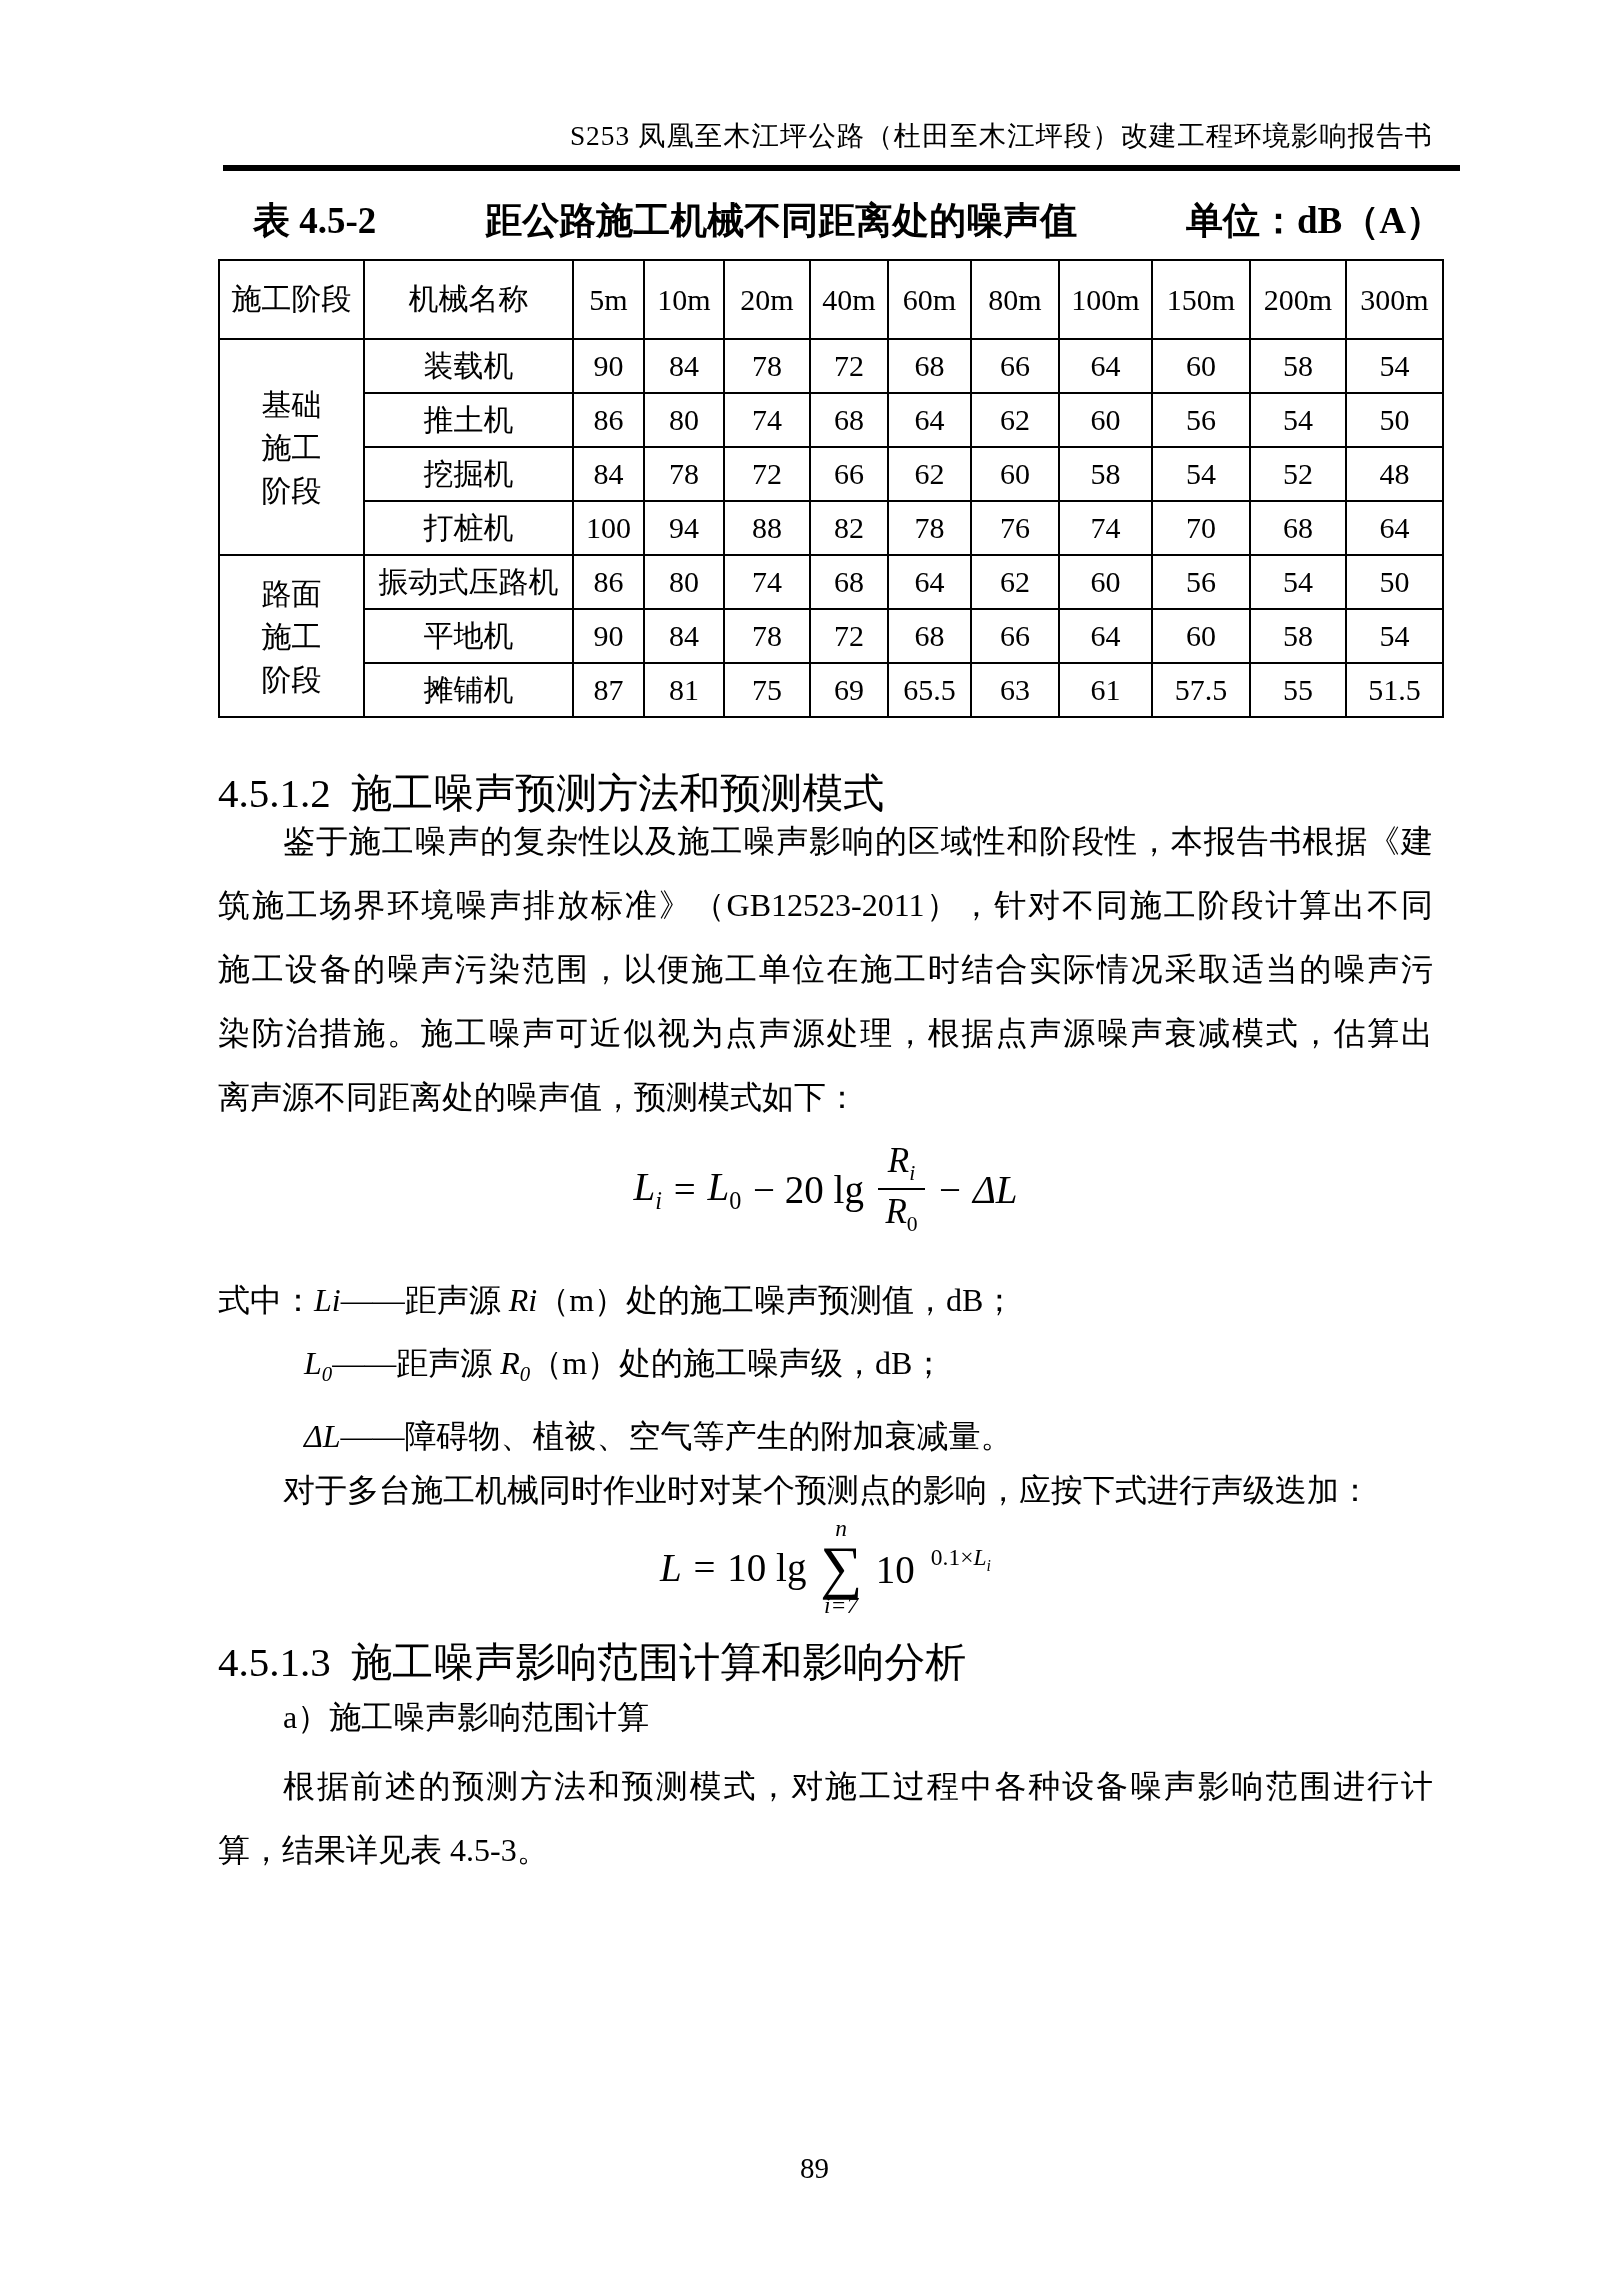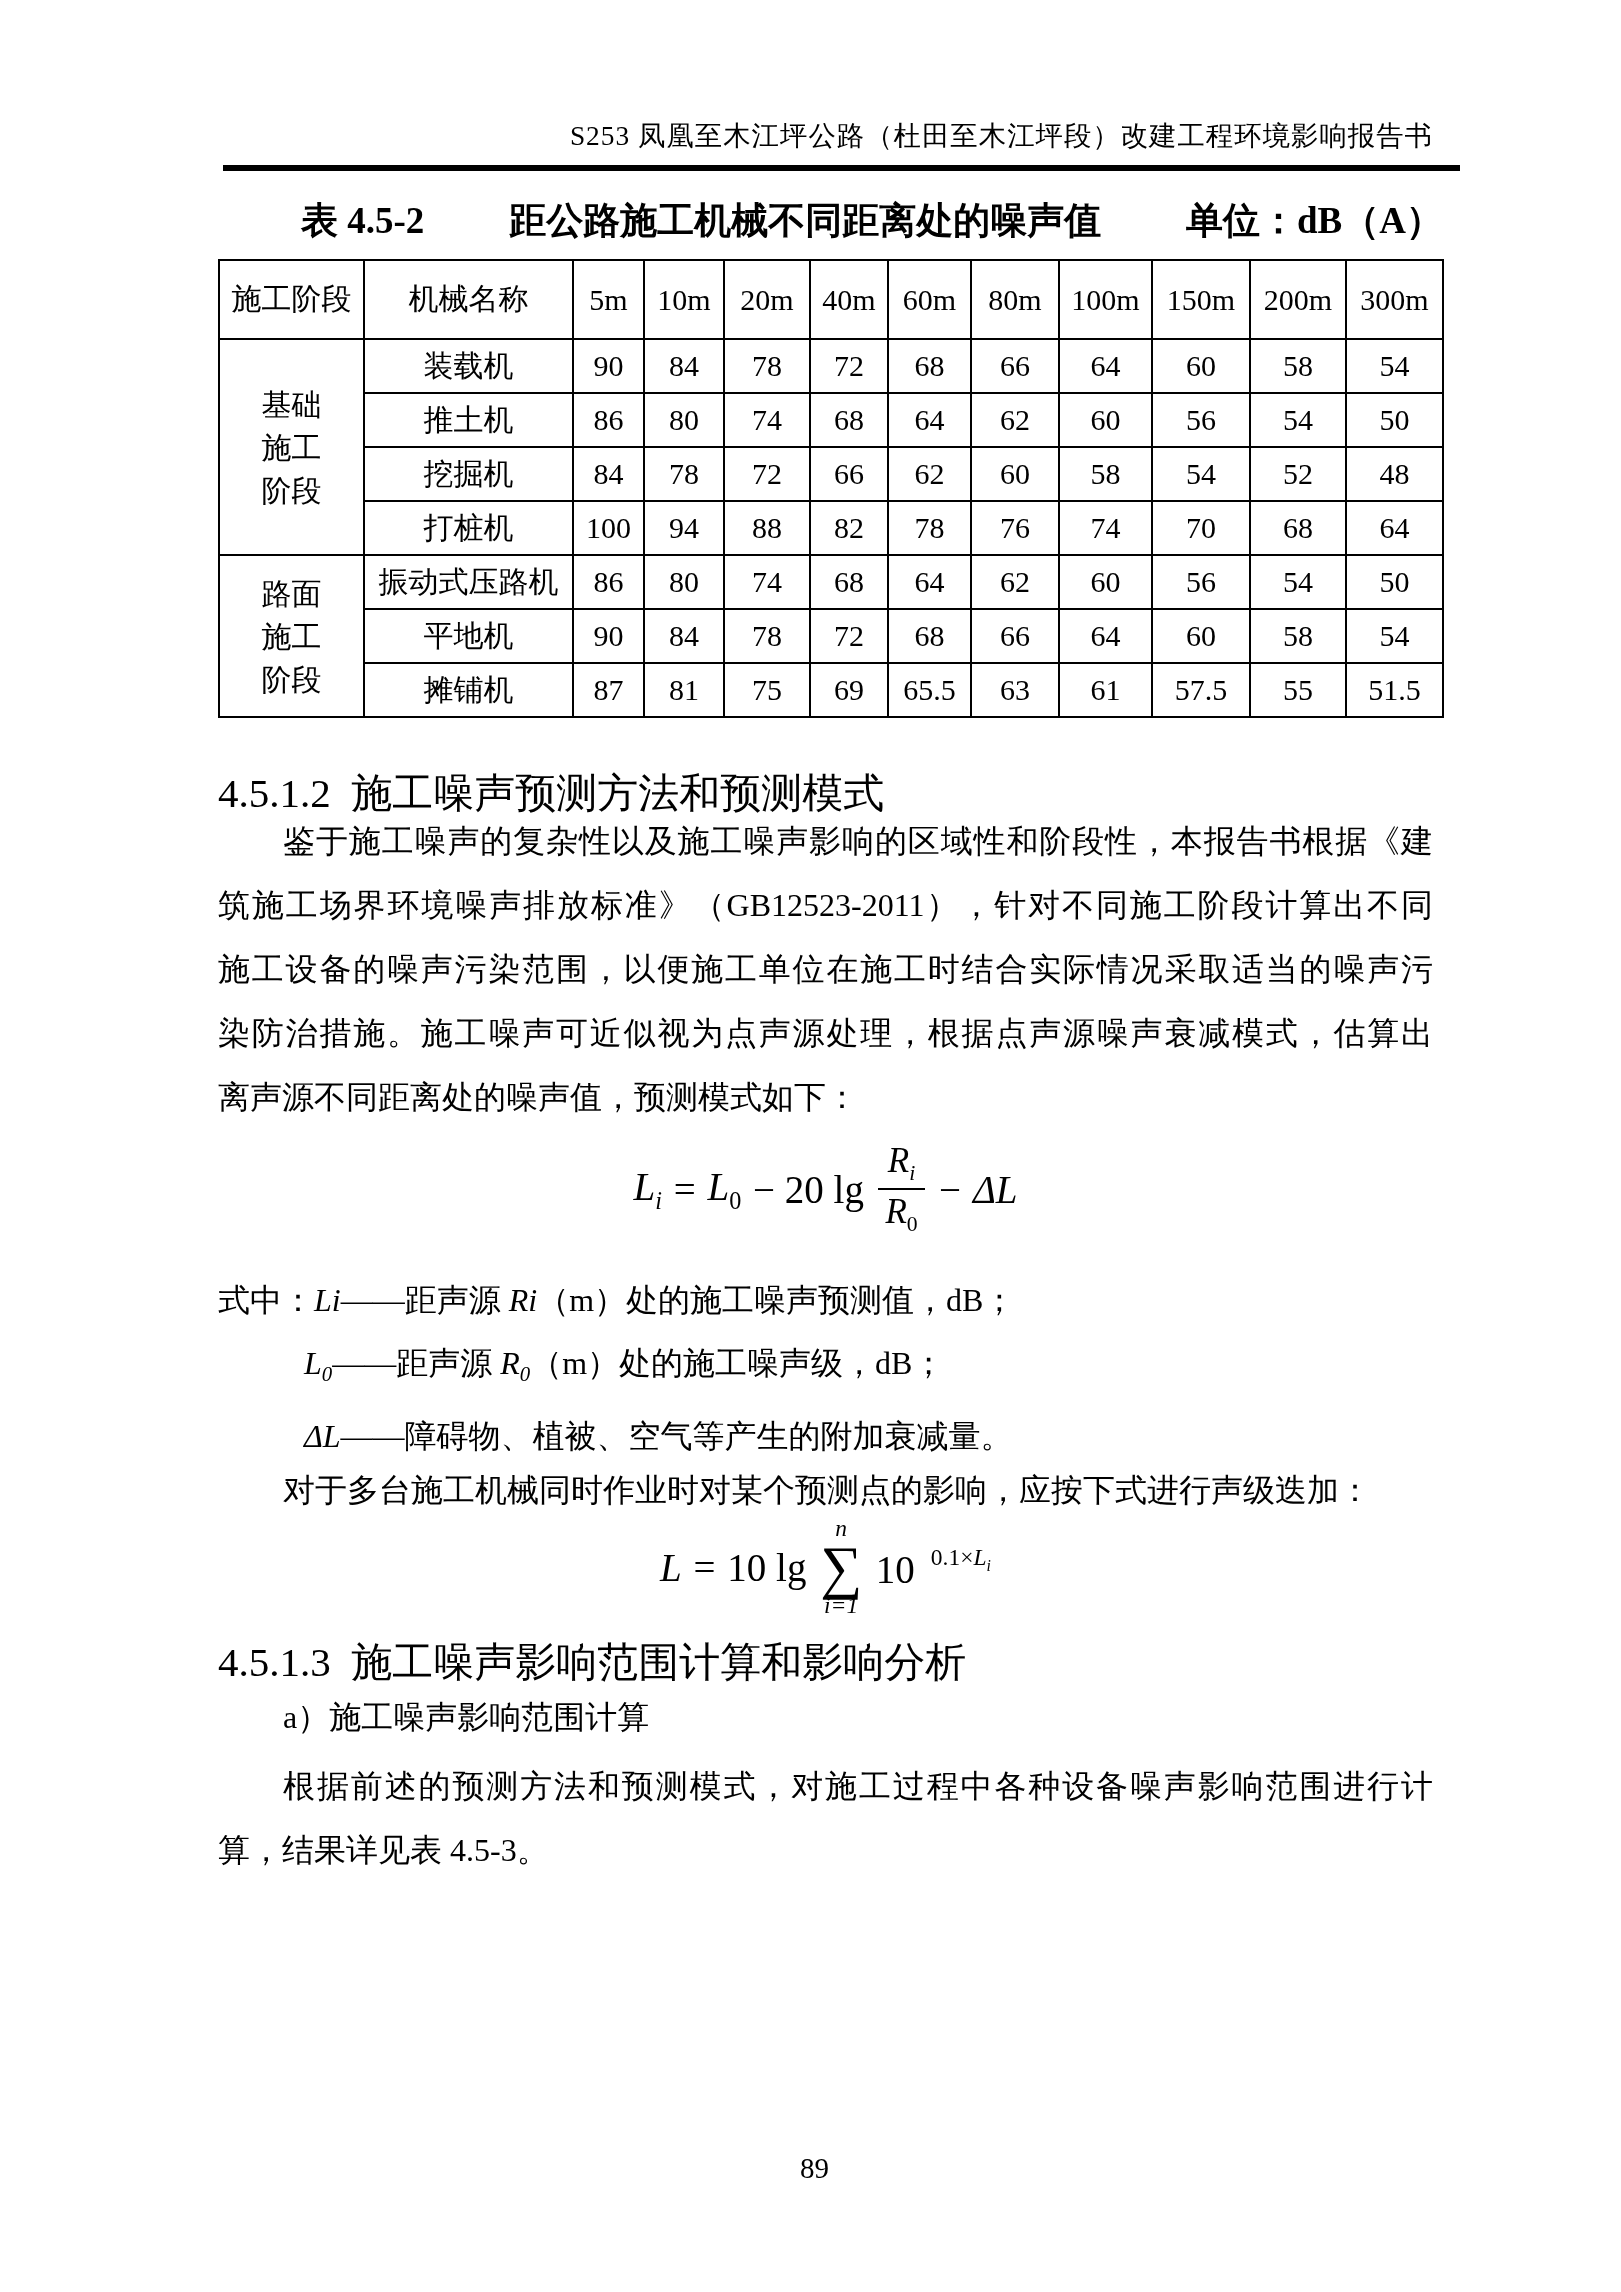--- a/index.html
+++ b/index.html
@@ -37,21 +37,21 @@
     left: 218px;
     width: 1225px;
     display: flex;
     justify-content: space-between;
     align-items: baseline;
     font-weight: bold;
     font-size: 37px;
     padding-left: 0;
     box-sizing: border-box;
   }
-  .table-caption .cap-label { margin-left: 83px; white-space: nowrap; }
+  .table-caption .cap-label { margin-left: 35px; white-space: nowrap; }
   .table-caption .cap-title { white-space: nowrap; }
   .table-caption .cap-unit  { white-space: nowrap; text-align: right; }
   
   table.noise-table {
     position: absolute;
     top: 259px;
     left: 218px;
     width: 1225px;
     border-collapse: collapse;
     table-layout: fixed;
@@ -331,21 +331,21 @@
     <div class="pline indent">对于多台施工机械同时作业时对某个预测点的影响，应按下式进行声级迭加：</div>
   </div>
 
   <div class="formula" style="top:1511px;height:113px">
     <span class="tok it">L</span>
     <span class="tok">=</span>
     <span class="tok">10 lg</span>
     <span class="sum-stack">
       <span class="lim">n</span>
       <span class="sigma">∑</span>
-      <span class="lim">i=1</span>
+      <span class="lim">i=7</span>
     </span>
     <span class="tok"><span>10</span><span class="pow"><span>0.1×</span><span class="it">L</span><sub>i</sub></span></span>
   </div>
 
   <div class="sect-heading" style="top:1635px">4.5.1.3  施工噪声影响范围计算和影响分析</div>
 
   <div class="para" style="top:1688px;line-height:59px">
     <div class="pline indent">a）施工噪声影响范围计算</div>
   </div>
 

